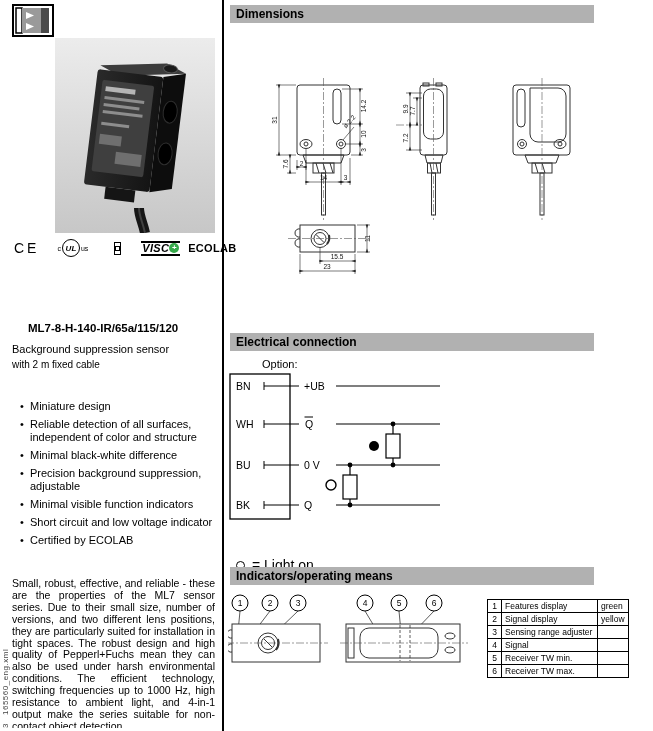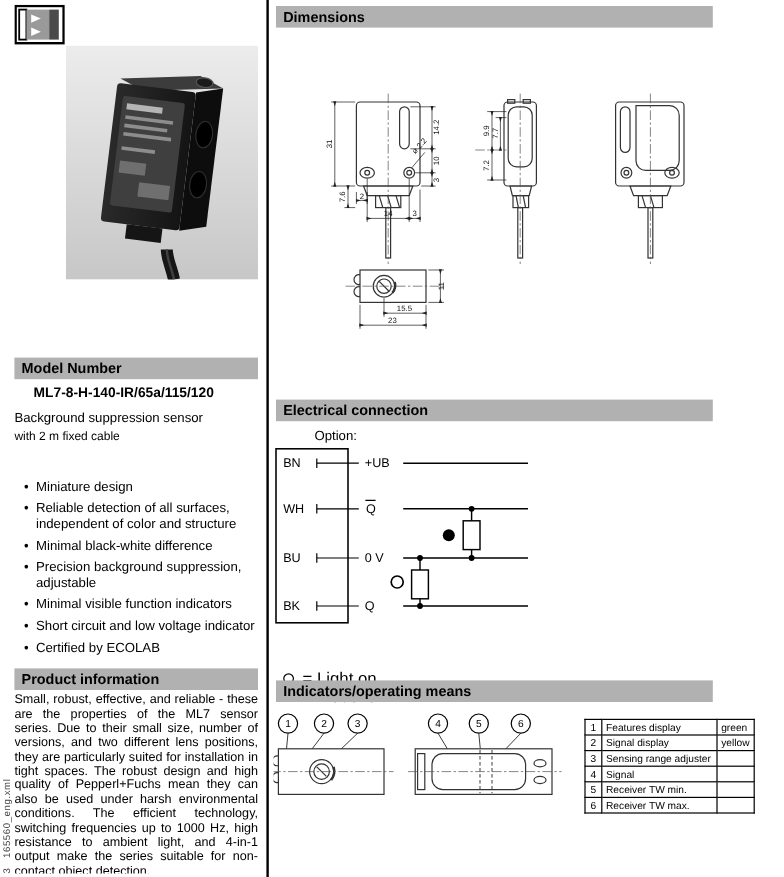--- a/index.html
+++ b/index.html
@@ -105,22 +105,37 @@
         <rect x="46" y="88" width="28" height="3" fill="#8d8d8d"></rect>
         <rect x="46" y="100" width="22" height="10" fill="#6f6f6f"></rect>
         <rect x="64" y="116" width="26" height="12" fill="#6f6f6f"></rect>
         <rect x="58" y="152" width="30" height="12" fill="#151515"></rect>
       </g>
       <path d="M84,170 C84,178 88,185 90,195" stroke="#161616" stroke-width="10" fill="none"></path>
       <path d="M84,170 C84,178 88,185 90,195" stroke="#404040" stroke-width="2" fill="none"></path>
     </svg>
   </div>
 
-
-  <div class="bar left-bar" style="top:298px;">Model Number</div>
+  <div class="logos">
+    <span class="ce">CE</span>
+    <span class="ul-wrap">
+      <span class="ul-c">c</span>
+      <span class="ul-circle">UL</span>
+      <span class="ul-us">us</span>
+    </span>
+    <span class="sq-outer">
+        <span class="sq-inner"></span>
+      </span>
+    <span class="visco">
+      <span class="visco-txt">VISC</span>
+      <span class="visco-o">+</span>
+    </span>
+    <span class="ecolab">ECOLAB</span>
+  </div>
+
   <div class="model-code">ML7-8-H-140-IR/65a/115/120</div>
   <div class="model-desc1">Background suppression sensor</div>
   <div class="model-desc2">with 2 m fixed cable</div>
 
   <div class="features-list">
     <div class="feat-item">
         <span class="feat-bullet">•</span>
         <span class="feat-text">Miniature design</span>
       </div>
     <div class="feat-item">
@@ -142,21 +157,20 @@
     <div class="feat-item">
         <span class="feat-bullet">•</span>
         <span class="feat-text">Short circuit and low voltage indicator</span>
       </div>
     <div class="feat-item">
         <span class="feat-bullet">•</span>
         <span class="feat-text">Certified by ECOLAB</span>
       </div>
   </div>
 
-  <div class="bar left-bar" style="top:557px;">Product information</div>
   <div class="prodinfo-text">Small, robust, effective, and reliable - these are the properties of the ML7 sensor series. Due to their small size, number of versions, and two different lens positions, they are particularly suited for installation in tight spaces. The robust design and high quality of Pepperl+Fuchs mean they can also be used under harsh environmental conditions. The efficient technology, switching frequencies up to 1000 Hz, high resistance to ambient light, and 4-in-1 output make the series suitable for non-contact object detection.</div>
 
   <div class="divider"></div>
 
   <div class="bar right-bar" style="top:5px;">Dimensions</div>
 
   <svg style="position:absolute; left:230px; top:30px;" width="420" height="290" viewBox="0 0 420 290">
     <defs>
       <marker id="ar" markerWidth="7" markerHeight="6" refX="6" refY="3" orient="auto-start-reverse">
         <path d="M0,3 L7,0.8 L7,5.2 z" fill="#222"></path>

